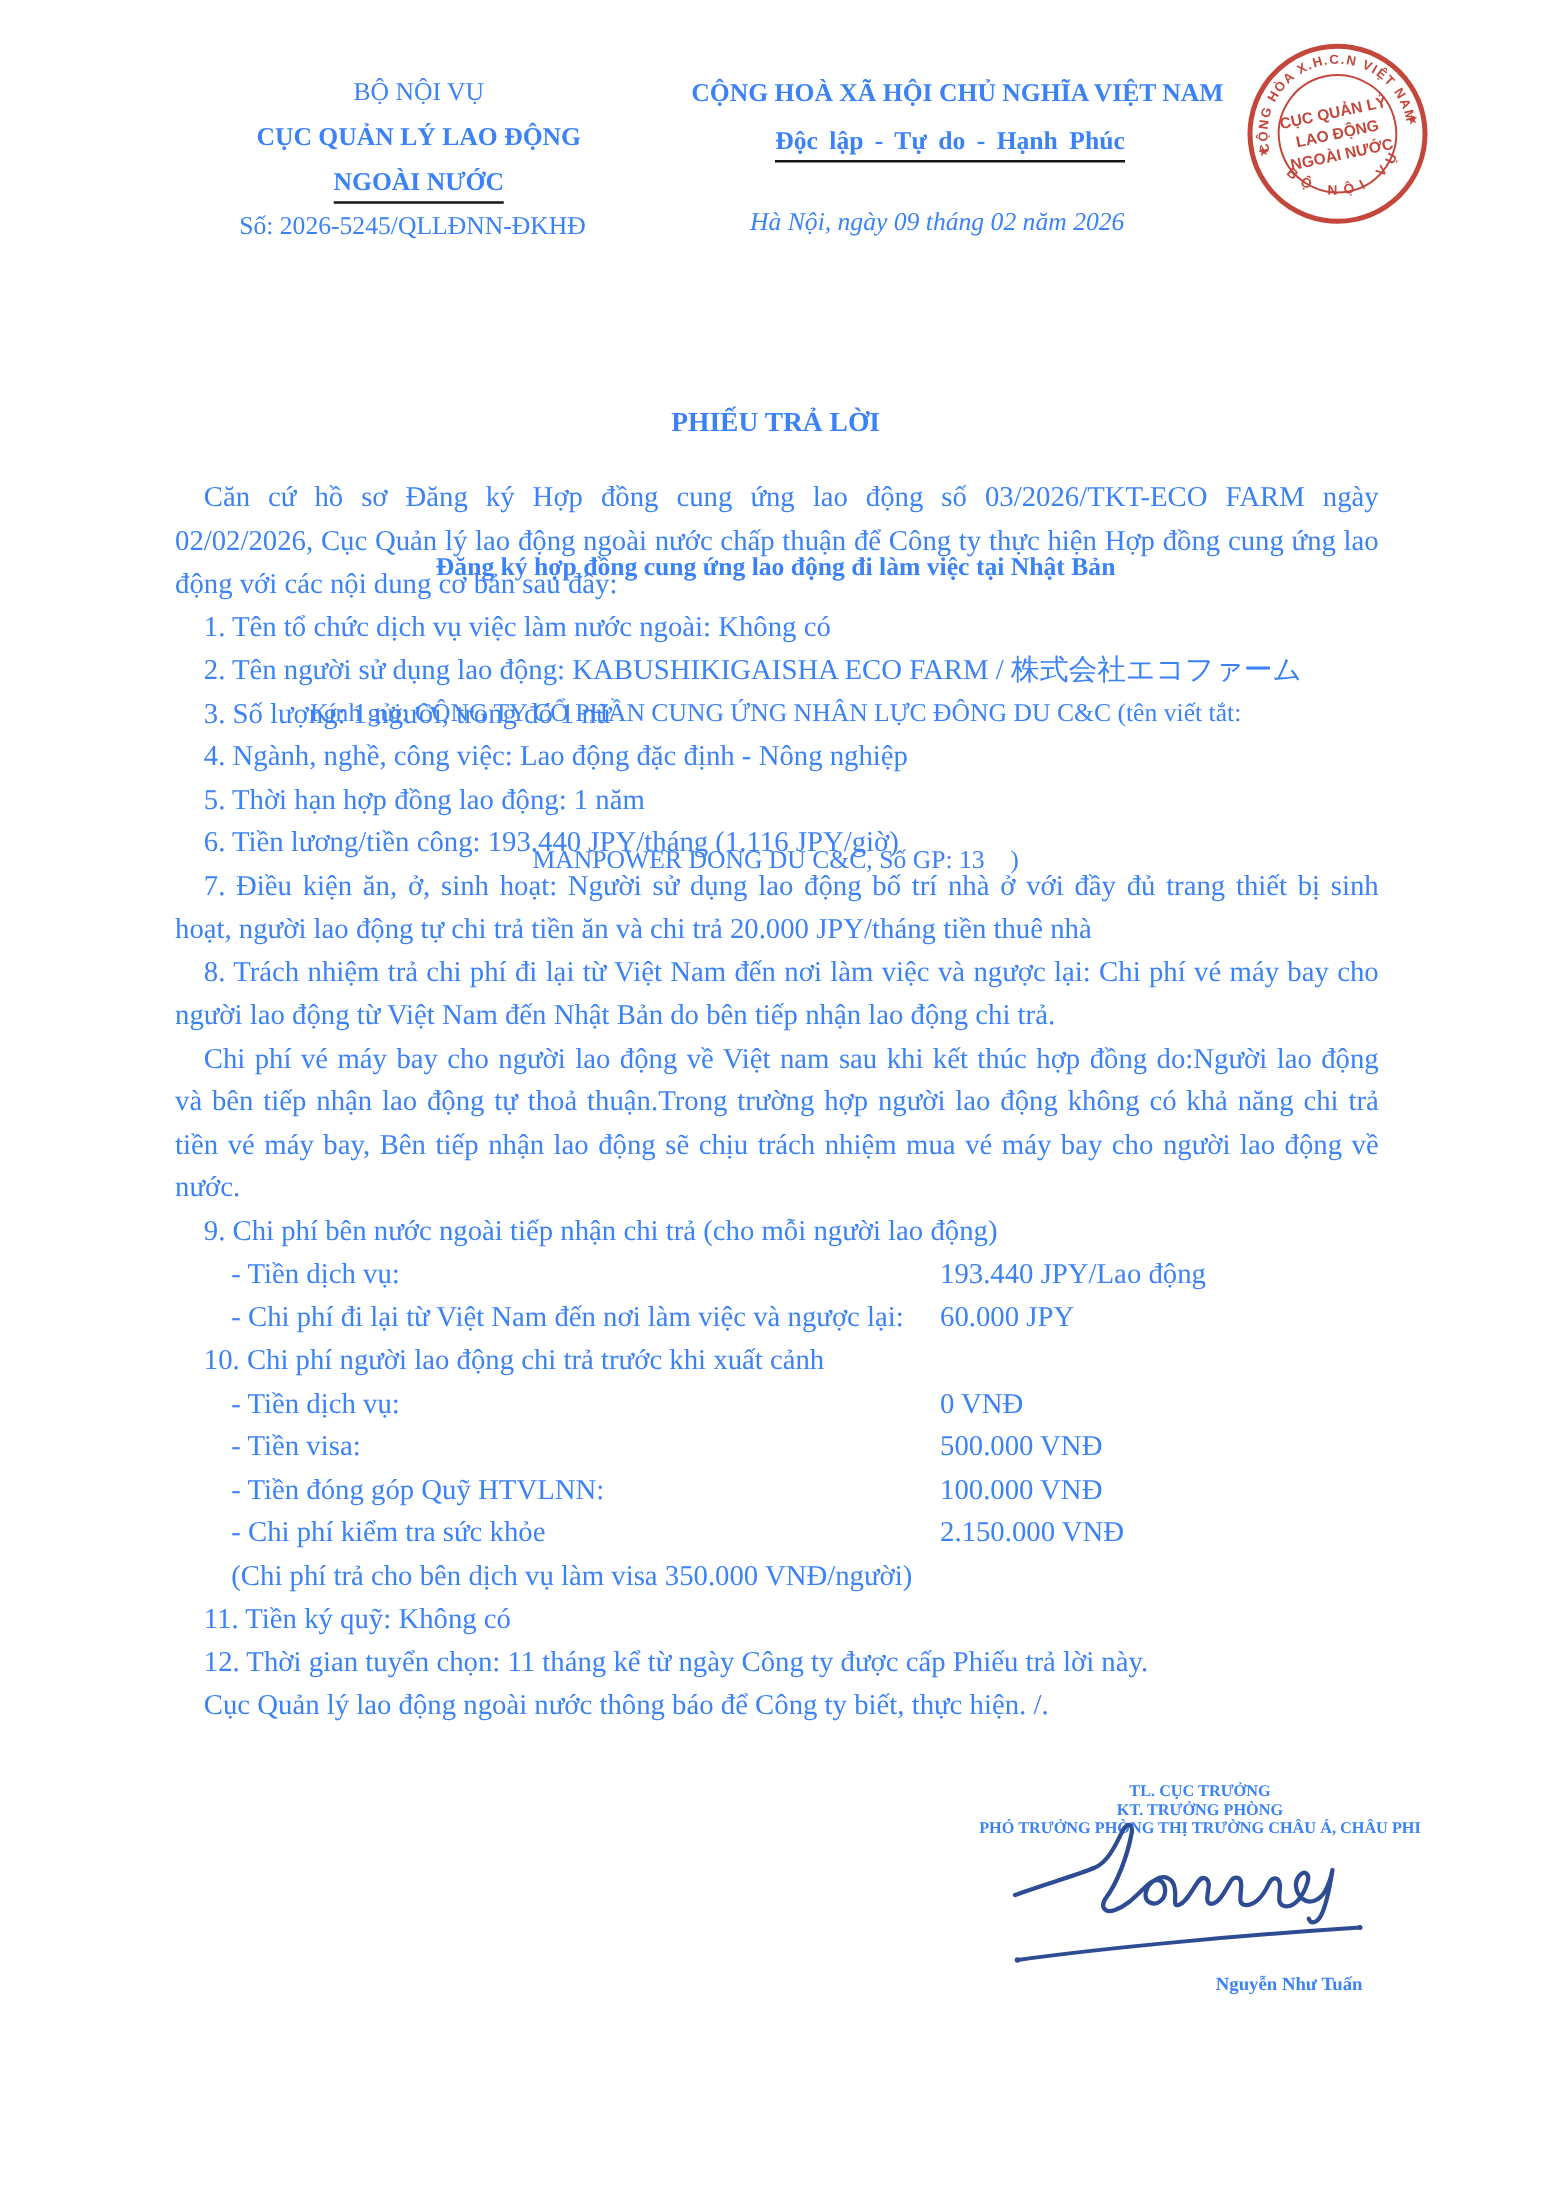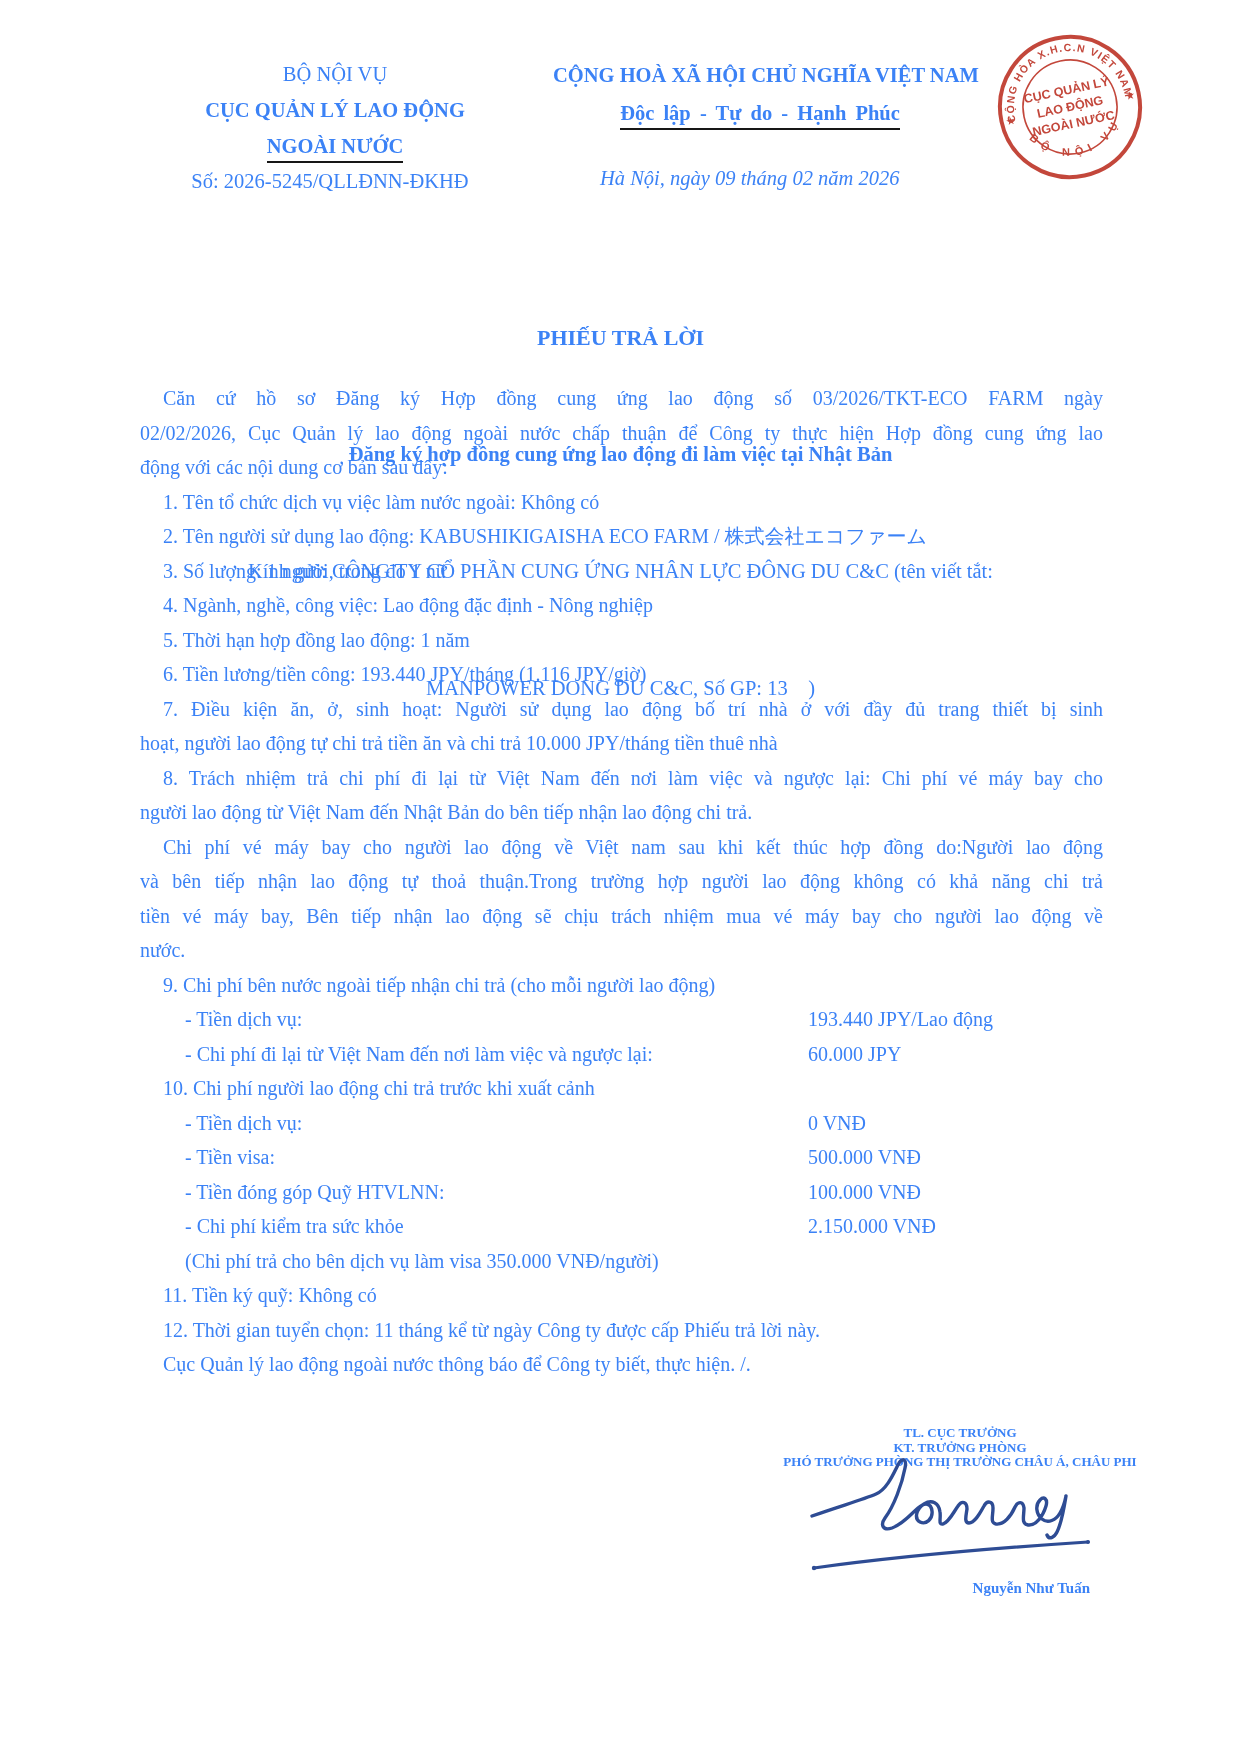--- a/index.html
+++ b/index.html
@@ -25,28 +25,28 @@
   .motto{word-spacing:4px;}
   
   .stamp{position:absolute;left:993px;top:31px;width:154px;height:152px;opacity:.93;}
   
   .title-block{position:absolute;left:0;top:240px;width:1241px;text-align:center;
                line-height:39px;white-space:pre-wrap;}
   .title-main{font-size:22px;font-weight:bold;}
   .title-sub{font-size:20.5px;font-weight:bold;}
   .title-rcpt{font-size:20.5px;}
   
-  .body-block{position:absolute;left:140px;top:381px;width:963px;font-size:20px;}
+  .body-block{position:absolute;left:140px;top:381px;width:963px;font-size:23px;}
   .line{height:34.5px;line-height:34.5px;white-space:nowrap;}
   .jst{white-space:normal;text-align:justify;text-align-last:justify;text-justify:inter-word;}
   .ind{text-indent:23px;}
   .num{padding-left:23px;}
   .sub{padding-left:45px;}
   .frow{position:relative;}
-  .frow .val{position:absolute;left:668px;top:0;}
+  .frow .val{position:absolute;left:612px;top:0;}
   
   .sig-titles{position:absolute;left:740px;top:1426px;width:440px;text-align:center;
               font-size:13px;font-weight:bold;line-height:14.5px;white-space:nowrap;}
   .sig-svg{position:absolute;left:806px;top:1456px;width:300px;height:125px;}
   .sig-name{position:absolute;left:790px;top:1580px;width:300px;text-align:right;
             font-size:15px;font-weight:bold;white-space:nowrap;}
 </style>
 </head>
 <body>
 
@@ -100,21 +100,21 @@
     <div class="line">động với các nội dung cơ bản sau đây:</div>
 
     <div class="line num">1. Tên tổ chức dịch vụ việc làm nước ngoài: Không có</div>
     <div class="line num">2. Tên người sử dụng lao động: KABUSHIKIGAISHA ECO FARM / 株式会社エコファーム</div>
     <div class="line num">3. Số lượng: 1 người, trong đó 1 nữ</div>
     <div class="line num">4. Ngành, nghề, công việc: Lao động đặc định - Nông nghiệp</div>
     <div class="line num">5. Thời hạn hợp đồng lao động: 1 năm</div>
     <div class="line num">6. Tiền lương/tiền công: 193.440 JPY/tháng (1.116 JPY/giờ)</div>
 
     <div class="line jst ind">7. Điều kiện ăn, ở, sinh hoạt: Người sử dụng lao động bố trí nhà ở với đầy đủ trang thiết bị sinh</div>
-    <div class="line">hoạt, người lao động tự chi trả tiền ăn và chi trả 10.000 JPY/tháng tiền thuê nhà</div>
+    <div class="line">hoạt, người lao động tự chi trả tiền ăn và chi trả 20.000 JPY/tháng tiền thuê nhà</div>
 
     <div class="line jst ind">8. Trách nhiệm trả chi phí đi lại từ Việt Nam đến nơi làm việc và ngược lại: Chi phí vé máy bay cho</div>
     <div class="line">người lao động từ Việt Nam đến Nhật Bản do bên tiếp nhận lao động chi trả.</div>
 
     <div class="line jst ind">Chi phí vé máy bay cho người lao động về Việt nam sau khi kết thúc hợp đồng do:Người lao động</div>
     <div class="line jst">và bên tiếp nhận lao động tự thoả thuận.Trong trường hợp người lao động không có khả năng chi trả</div>
     <div class="line jst">tiền vé máy bay, Bên tiếp nhận lao động sẽ chịu trách nhiệm mua vé máy bay cho người lao động về</div>
     <div class="line">nước.</div>
 
     <div class="line num">9. Chi phí bên nước ngoài tiếp nhận chi trả (cho mỗi người lao động)</div>

